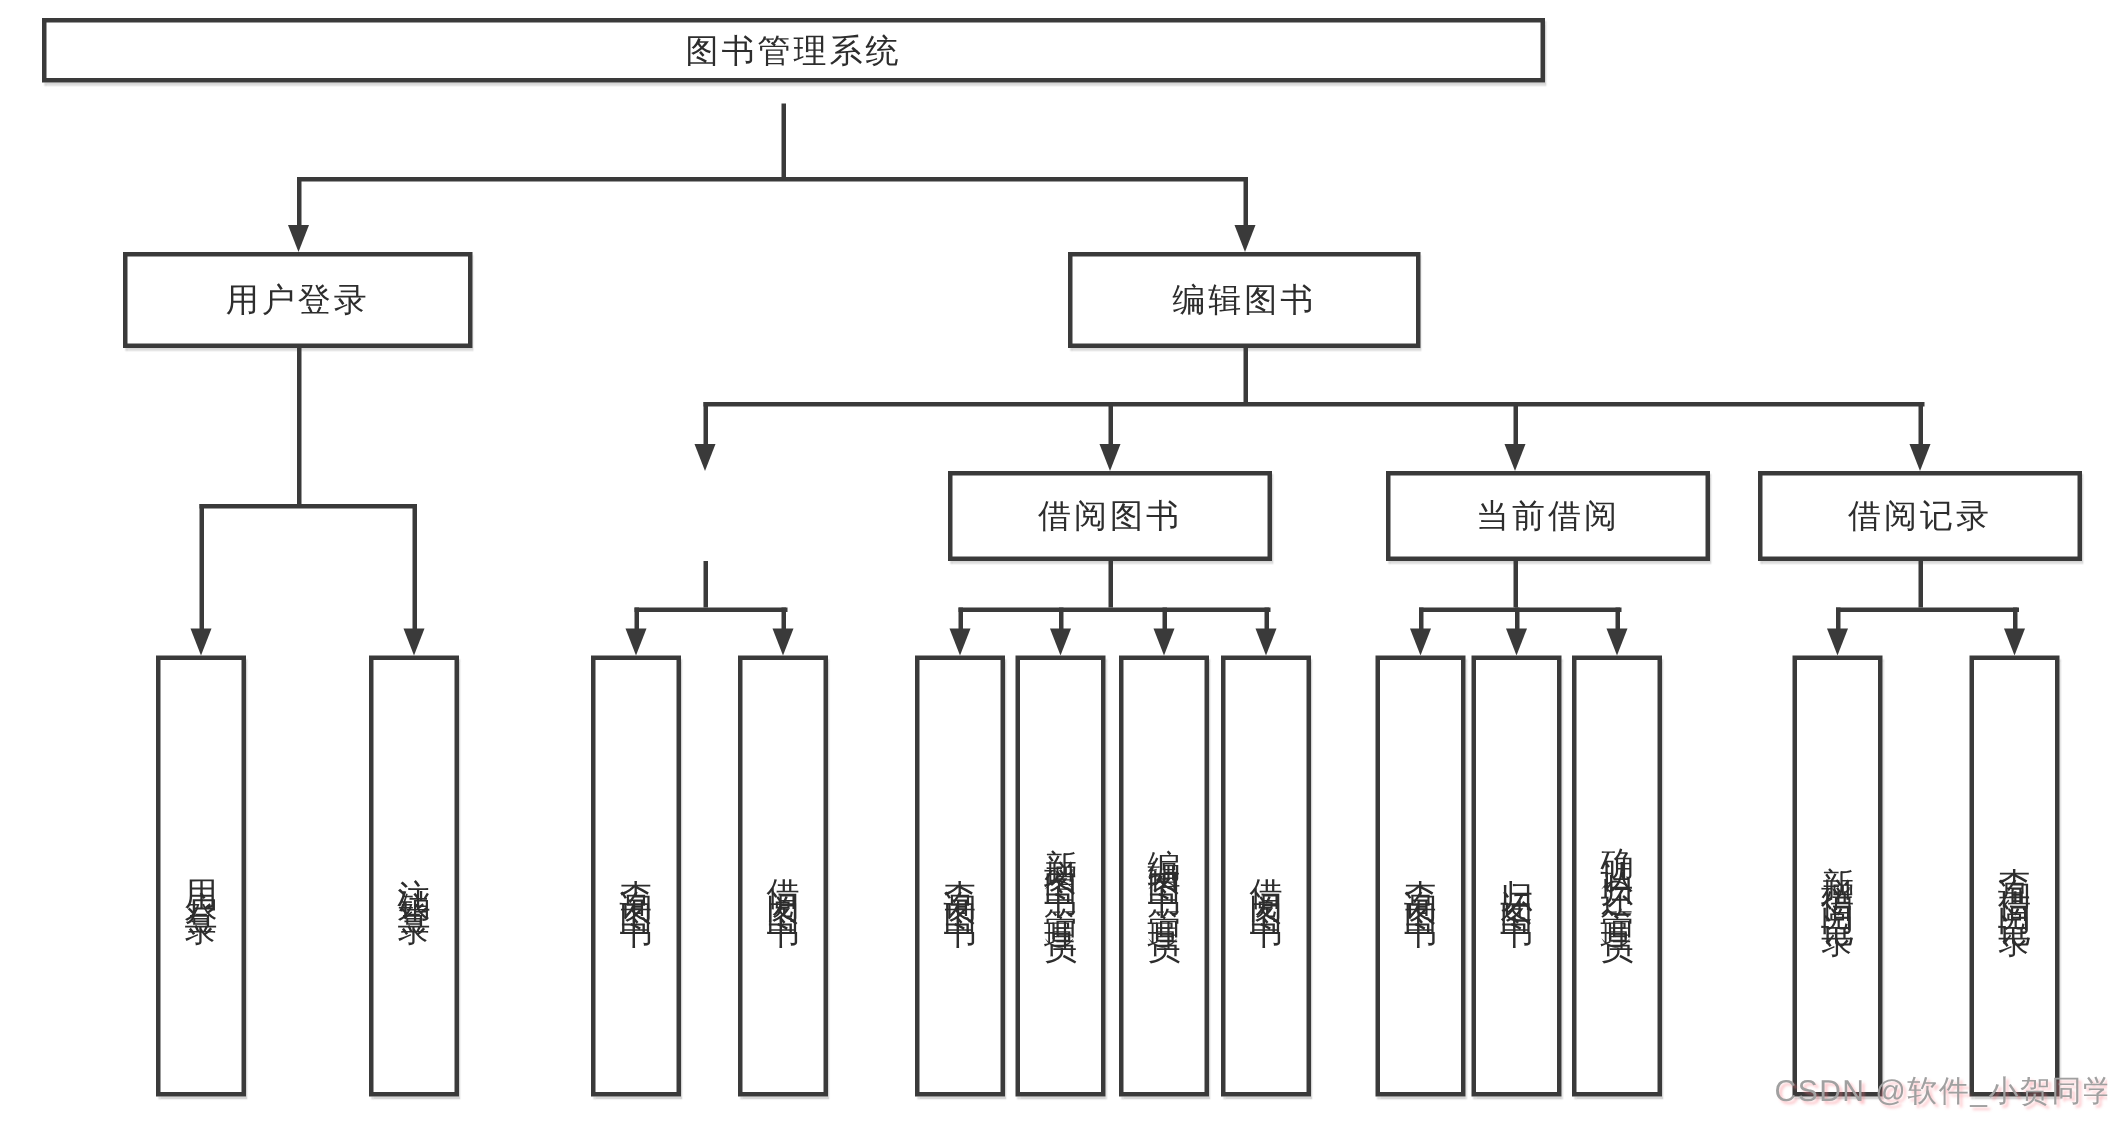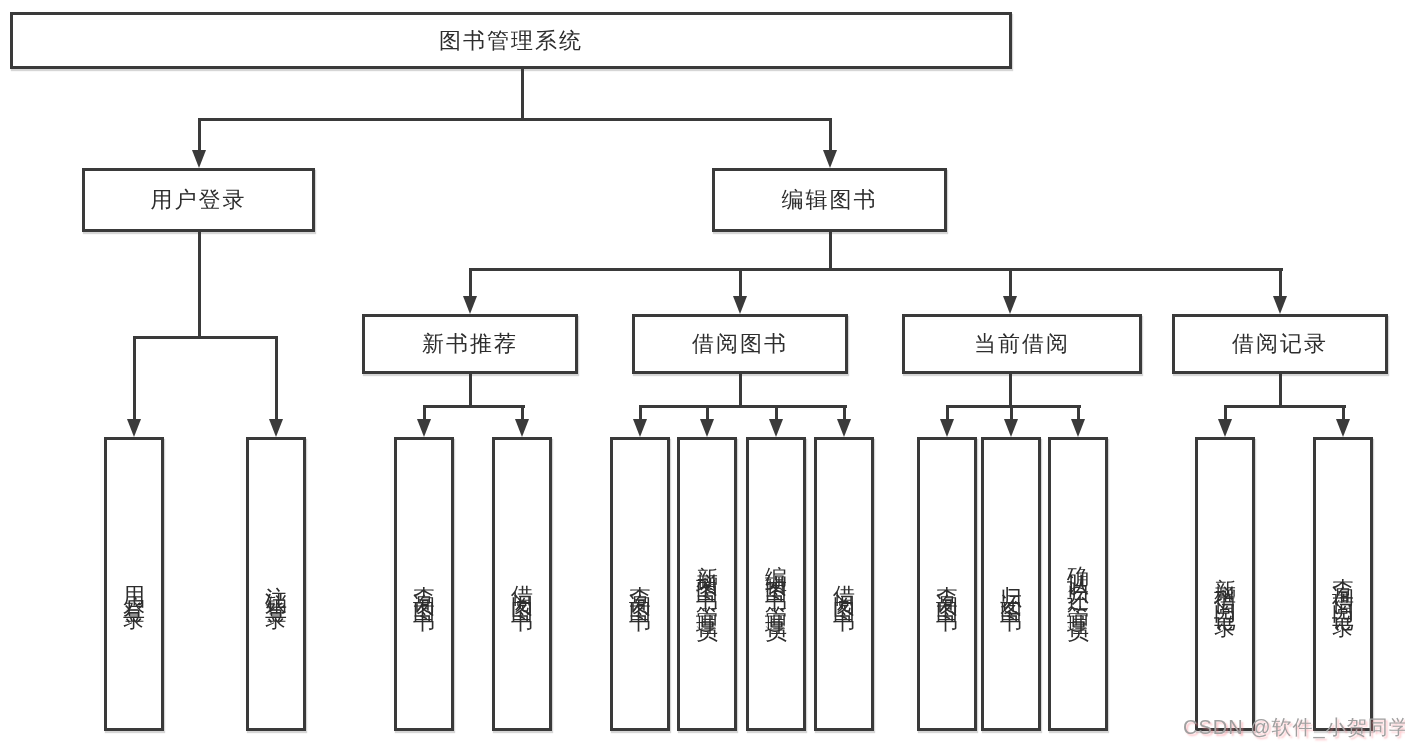--- a/index.html
+++ b/index.html
@@ -27,38 +27,35 @@
     position:absolute;left:1183px;top:714px;
     font-size:20px;color:#a0a0a0;letter-spacing:1px;white-space:nowrap;
     text-shadow:2px 2px 2px rgba(250,120,130,0.45);
   }
 </style>
 </head>
 <body>
 
 <div id="canvas">
 
-  <div class="box" style="left:10px;top:12px;width:1002px;height:57px;">
+  <div class="box" style="left:28px;top:12px;width:1002px;height:43px;">
     <span class="lbl">图书管理系统</span>
   </div>
 
   <div class="box" style="left:82px;top:168px;width:233px;height:64px;">
     <span class="lbl">用户登录</span>
   </div>
   <div class="box" style="left:712px;top:168px;width:235px;height:64px;">
     <span class="lbl">编辑图书</span>
   </div>
 
-  <div class="box" style="left:362px;top:314px;width:216px;height:60px;">
-    <span class="lbl">新书推荐</span>
-  </div>
   <div class="box" style="left:632px;top:314px;width:216px;height:60px;">
     <span class="lbl">借阅图书</span>
   </div>
-  <div class="box" style="left:902px;top:314px;width:240px;height:60px;">
+  <div class="box" style="left:924px;top:314px;width:216px;height:60px;">
     <span class="lbl">当前借阅</span>
   </div>
   <div class="box" style="left:1172px;top:314px;width:216px;height:60px;">
     <span class="lbl">借阅记录</span>
   </div>
 
   <div class="box vbox" style="left:104px;top:437px;width:60px;height:294px;">
     <span class="lbl">用户登录</span>
   </div>
   <div class="box vbox" style="left:246px;top:437px;width:60px;height:294px;">

